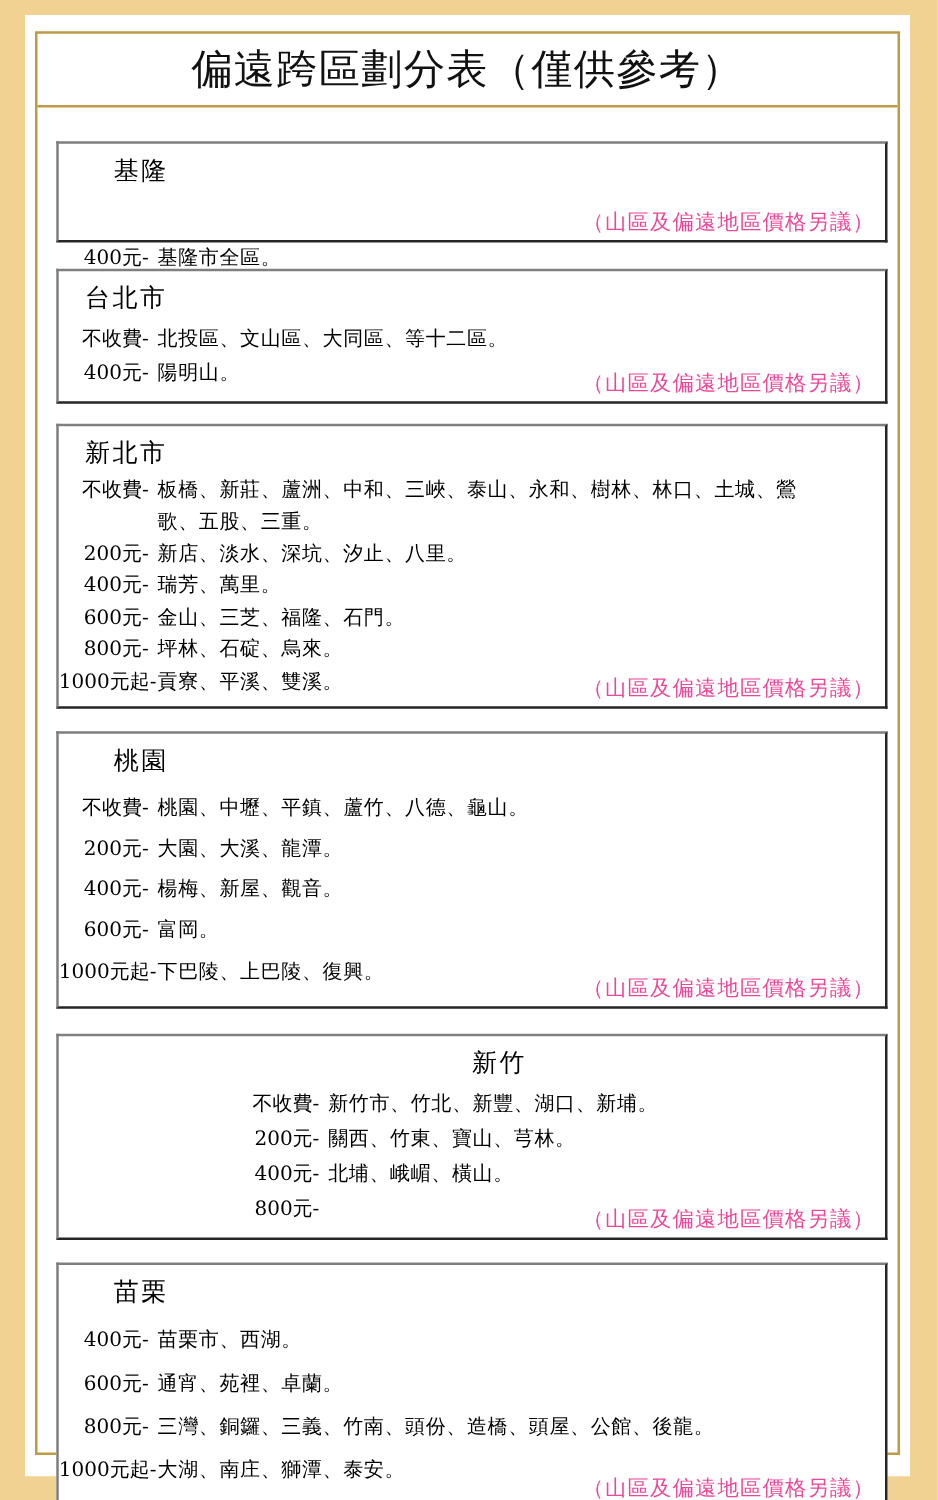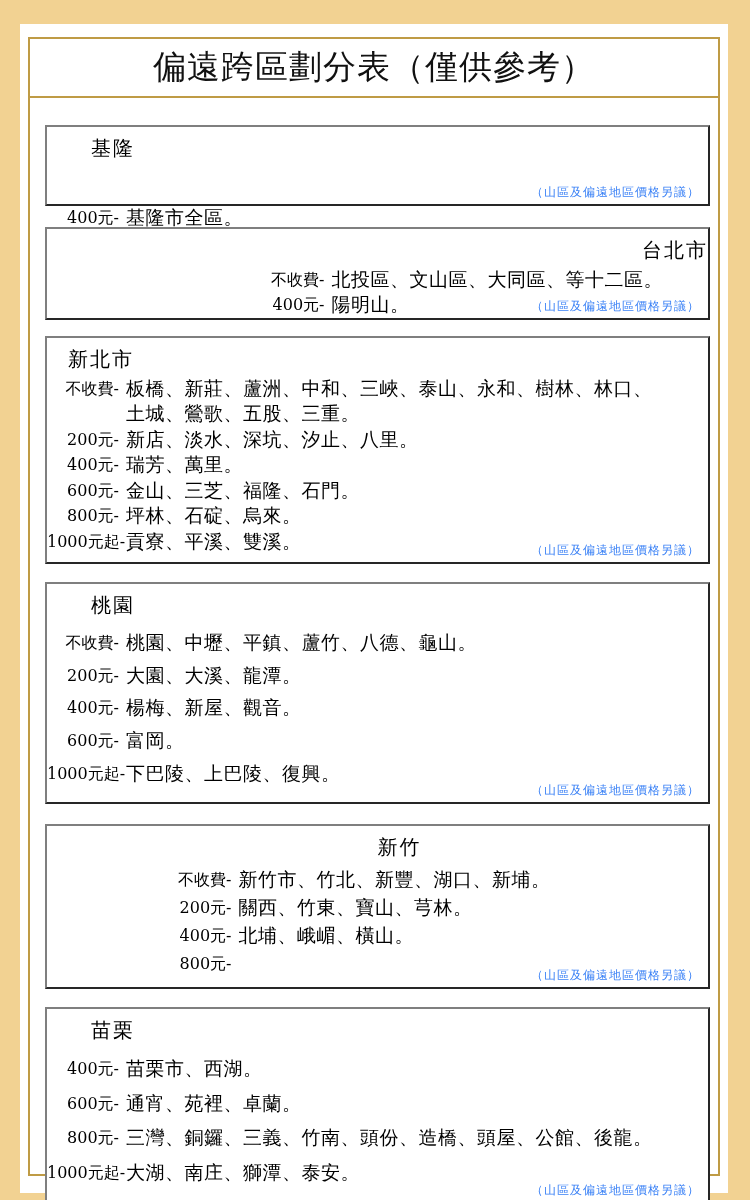--- a/index.html
+++ b/index.html
@@ -8,21 +8,21 @@
     width: 750px;
     height: 1200px;
     overflow: hidden;
     background: #f2d292;
     font-family: "DejaVu Serif", "Liberation Serif", serif;
     color: #000;
   }
   .panel {
     position: absolute;
     left: 20px;
-    top: 24px;
+    top: 12px;
     width: 708px;
     height: 1169px;
     background: #ffffff;
   }
   .frame {
     position: absolute;
     left: 8px;
     top: 13px;
     right: 8px;
     bottom: 17px;
@@ -51,21 +51,21 @@
     box-sizing: border-box;
     background: #fff;
     border-top: 2px solid #7f7f7f;
     border-left: 2px solid #7f7f7f;
     border-right: 2px solid #262626;
     border-bottom: 2px solid #262626;
     display: flex;
     flex-direction: column;
   }
   .box:nth-of-type(1) { margin-top: 27px; height: 81px; gap: 40px;  }
-  .box:nth-of-type(2) { margin-top: 21px; height: 93px; align-items: flex-end; }
+  .box:nth-of-type(2) { margin-top: 21px; height: 108px; }
   .box:nth-of-type(3) { margin-top: 16px; height: 228px; }
   .box:nth-of-type(4) { margin-top: 18px; height: 222px; }
   .box:nth-of-type(5) { margin-top: 20px; height: 165px; align-items: center; }
   .box:nth-of-type(6) { margin-top: 18px; height: 197px; }
   .box-title {
     font-size: 20px;
     line-height: 30px;
     padding: 6px 0 0 21px;
     letter-spacing: 2px;
   }
@@ -87,31 +87,31 @@
     width: 72px;
     display: flex;
     font-size: 16px;
   }
   .plabel span {
     margin-left: auto;
     white-space: nowrap;
   }
   .regions {
     margin-left: 7px;
-    font-size: 19px;
+    font-size: 16px;
     letter-spacing: 0.5px;
     padding-right: 45px;
   }
   .note {
     position: absolute;
     right: 8px;
     bottom: 3px;
-    font-size: 12px;
+    font-size: 17px;
     letter-spacing: 1px;
-    color: #3b82f6;
+    color: #ec4899;
     white-space: nowrap;
   }
 </style>
 </head>
 <body>
 
 <div class="panel">
   <div class="frame">
     <div class="title-bar">
       <div class="page-title">偏遠跨區劃分表（僅供參考）</div>

